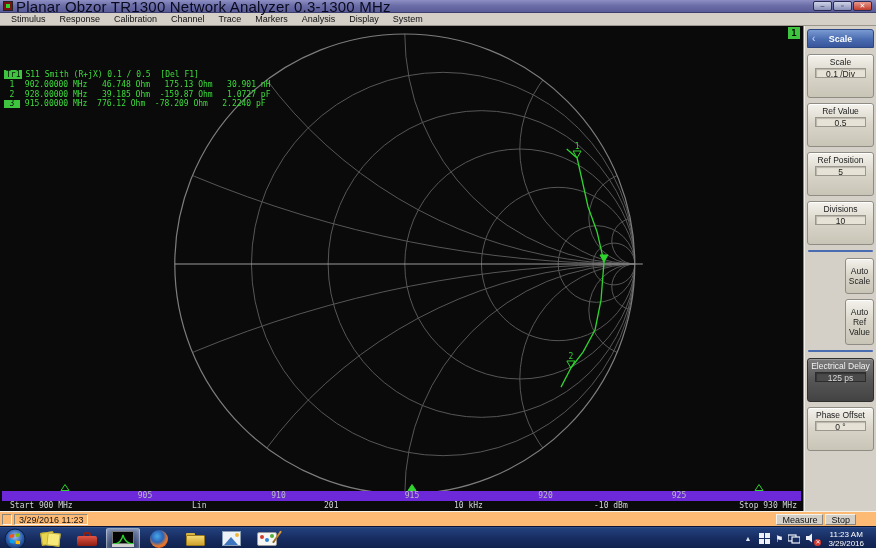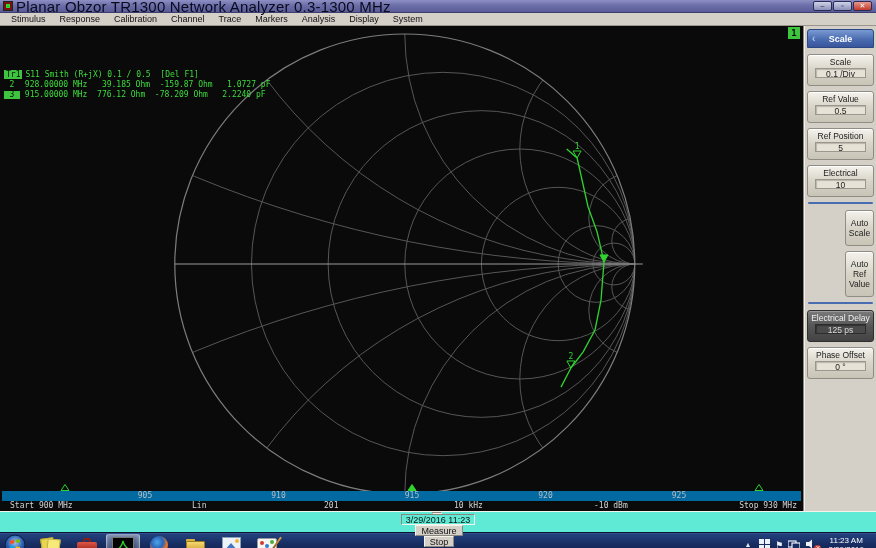--- a/index.html
+++ b/index.html
@@ -39,54 +39,54 @@
   .tr-badge { padding:0 2px; margin-right:3px; }
   .marker-row { white-space:pre; margin-top:1.5px; }
   .mnum { display:inline-block; width:16px; text-align:center; }
 
   #channel-badge { position:absolute; top:1px; right:3px; z-index:5; width:12px; height:12px;
     background:#3fc43f; color:#061006; font-family:"DejaVu Sans Mono",monospace;
     font-size:9px; font-weight:bold; text-align:center; line-height:12px; }
 
   
   #freq-strip { position:absolute; left:2px; right:2px; top:465px; height:10px;
-    background:#0369a1; z-index:3; }
+    background:#6d28d9; z-index:3; }
   .freq-tick { position:absolute; top:0; transform:translateX(-50%);
     font-family:"DejaVu Sans Mono",monospace; font-size:8px; line-height:10px; color:#b9bdc3; }
   #stimulus-line { position:absolute; left:2px; right:2px; top:475px; height:10px; background:#0a0a0a; z-index:3;
     font-family:"DejaVu Sans Mono",monospace; font-size:8px; line-height:10px; color:#cfd3d8; }
   #stimulus-line span { position:absolute; white-space:pre; }
   #stim-start { left:8px; }  #stim-sweep { left:190px; } #stim-points { left:322px; }
   #stim-ifbw { left:452px; } #stim-power { left:592px; } #stim-stop { right:4px; }
 
   
   #sidebar { width:72px; background:#d4d0c8; border-left:1px solid #f2efe9; padding:3px 2px 0 2px; }
   #sb-header { height:19px; border-radius:3px 3px 0 0; margin-bottom:6px; position:relative;
     background:linear-gradient(180deg,#7a9ad2 0%,#4a6cb0 55%,#39559c 100%);
     border:1px solid #2d4782; color:#fff; font-size:9px; font-weight:bold;
     text-align:center; line-height:18px; }
   #sb-header .chev { position:absolute; left:4px; top:0; font-weight:normal; font-size:10px; color:#cfe0ff; }
   .sbtn { border:1px solid #8f8c84; border-radius:3px; margin:0 0 5px 0;
     background:linear-gradient(180deg,#f4f2ec 0%,#d8d4c8 50%,#c8c4b6 100%);
     box-shadow:inset 0 1px 0 #fff; padding:2px 3px 3px 3px; text-align:center; }
   .sbtn .sb-label { font-size:8.5px; color:#1c1c1c; line-height:10px; }
-  .sbtn .sb-value { margin:1px 4px 4px 4px; height:10px; font-size:8.5px; line-height:10px;
+  .sbtn .sb-value { margin:1px 4px 16px 4px; height:10px; font-size:8.5px; line-height:10px;
     color:#1c1c1c; background:#e6e2d6; border:1px solid #9b978e;
     box-shadow:inset 1px 1px 1px #b9b5aa; }
   .sbtn.single { padding:7px 2px;margin-left:38px; }
   .sbtn.dark { background:linear-gradient(180deg,#7b7b7b 0%,#565656 50%,#434343 100%);
     border-color:#2f2f2f; box-shadow:inset 0 1px 0 #999; }
   .sbtn.dark .sb-label { color:#f2f2f2; }
   .sbtn.dark .sb-value { background:#4a4a4a; border-color:#2c2c2c; color:#d8d8d8;
     box-shadow:inset 1px 1px 1px #333; }
   .sdivider { height:2px; background:#4a6cb0; margin:1px 1px 6px 1px; border-radius:1px; }
 
   
-  #statusbar { height:21px; background:#5eead4; border-top:1px solid #f5f2ec;
-    display:flex; align-items:center; font-size:9px; color:#111; padding:0 2px;flex-direction:column; }
+  #statusbar { height:15px; background:#fdba74; border-top:1px solid #f5f2ec;
+    display:flex; align-items:center; font-size:9px; color:#111; padding:0 2px; }
   .sunken { border:1px solid; border-color:#8a877e #f5f2ec #f5f2ec #8a877e;
     padding:0 4px; height:11px; line-height:10px; }
   #grip-cell { width:10px; margin-right:2px; }
   #status-spacer { flex:1; }
   .raised { border:1px solid; border-color:#f5f2ec #8a877e #8a877e #f5f2ec;
     padding:0 5px; height:11px; line-height:10px; margin-left:2px; background:#d4d0c8; }
   #statusbar-right-pad { width:18px; }
 
   
   #taskbar { height:24px; background:linear-gradient(180deg,#35518f 0%,#1d3succeeding166 4%,#16295c 50%,#10204a 100%);
@@ -185,20 +185,21 @@
           <path d="M577.07,131.97 L573.07,124.97 L581.07,124.97 Z" fill="none" stroke="#2fd42f" stroke-width="1"></path>
           <text x="577.07" y="122.97" fill="#2fd42f" text-anchor="middle" font-size="8" font-family="DejaVu Sans Mono, monospace">1</text>
           <path d="M570.86,341.96000000000004 L566.86,334.96000000000004 L574.86,334.96000000000004 Z" fill="none" stroke="#2fd42f" stroke-width="1"></path>
           <text x="570.86" y="332.96000000000004" fill="#2fd42f" text-anchor="middle" font-size="8" font-family="DejaVu Sans Mono, monospace">2</text>
           <path d="M603.98,235.93 L599.98,228.93 L607.98,228.93 Z" fill="#2fd42f" stroke="#2fd42f" stroke-width="1"></path>
         </svg>
 
       <div id="trace-info">
         <div id="trace-header"><span class="tr-badge">Tr1</span><span>S11 Smith (R+jX) 0.1 / 0.5  [Del F1]</span></div>
         <div id="marker-readouts">
+            <div class="marker-row"><span class="mnum">1</span><span> 902.00000 MHz   46.748 Ohm   175.13 Ohm   30.901 nH</span></div>
             <div class="marker-row"><span class="mnum">2</span><span> 928.00000 MHz   39.185 Ohm  -159.87 Ohm   1.0727 pF</span></div>
             <div class="marker-row"><span class="mnum active">3</span><span> 915.00000 MHz  776.12 Ohm  -78.209 Ohm   2.2240 pF</span></div>
           </div>
       </div>
 
       <div id="channel-badge">1</div>
 
       <div id="freq-strip">
           <span class="freq-tick" style="left: 143px;">905</span>
           <span class="freq-tick" style="left: 276.5px;">910</span>
@@ -235,21 +236,21 @@
           </div>
           <div class="sbtn">
             <div class="sb-label">Ref Value</div>
             <div class="sb-value">0.5</div>
           </div>
           <div class="sbtn">
             <div class="sb-label">Ref Position</div>
             <div class="sb-value">5</div>
           </div>
           <div class="sbtn">
-            <div class="sb-label">Electrical</div>
+            <div class="sb-label">Divisions</div>
             <div class="sb-value">10</div>
           </div>
           <div class="sdivider"></div>
           <div class="sbtn single">
             <div class="sb-label">Auto Scale</div>
           </div>
           <div class="sbtn single">
             <div class="sb-label">Auto Ref Value</div>
           </div>
           <div class="sdivider"></div>

